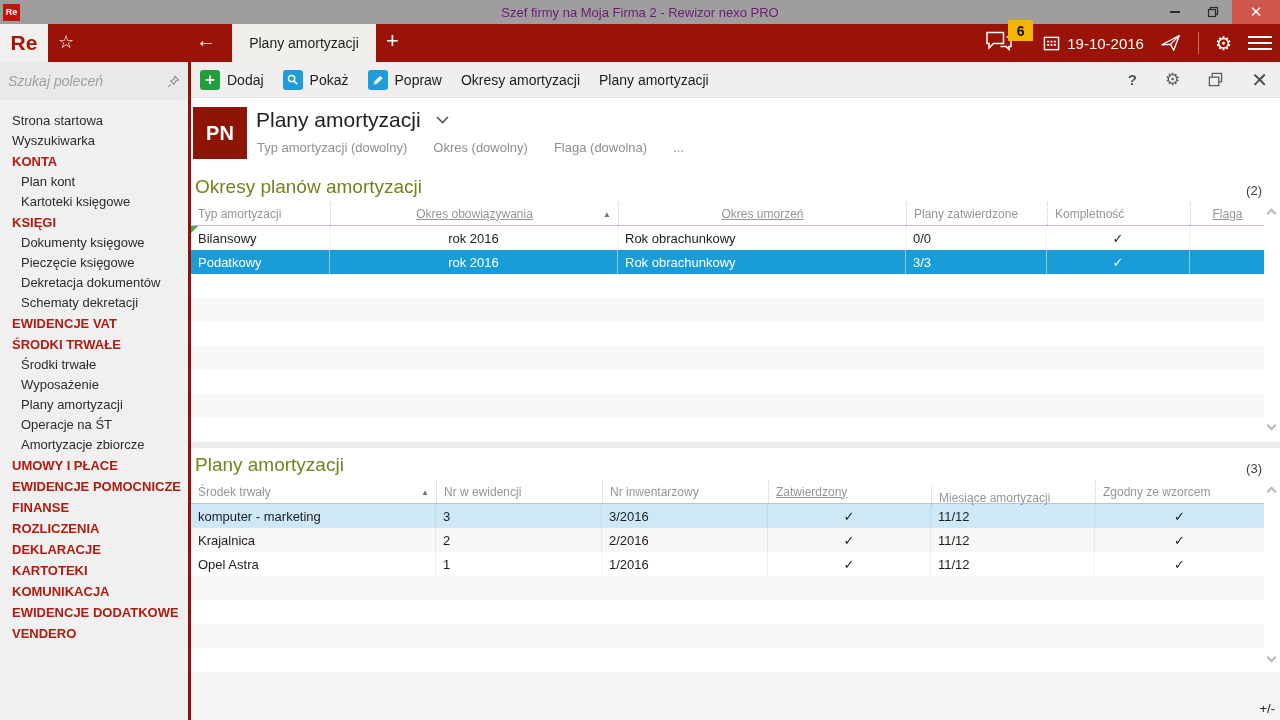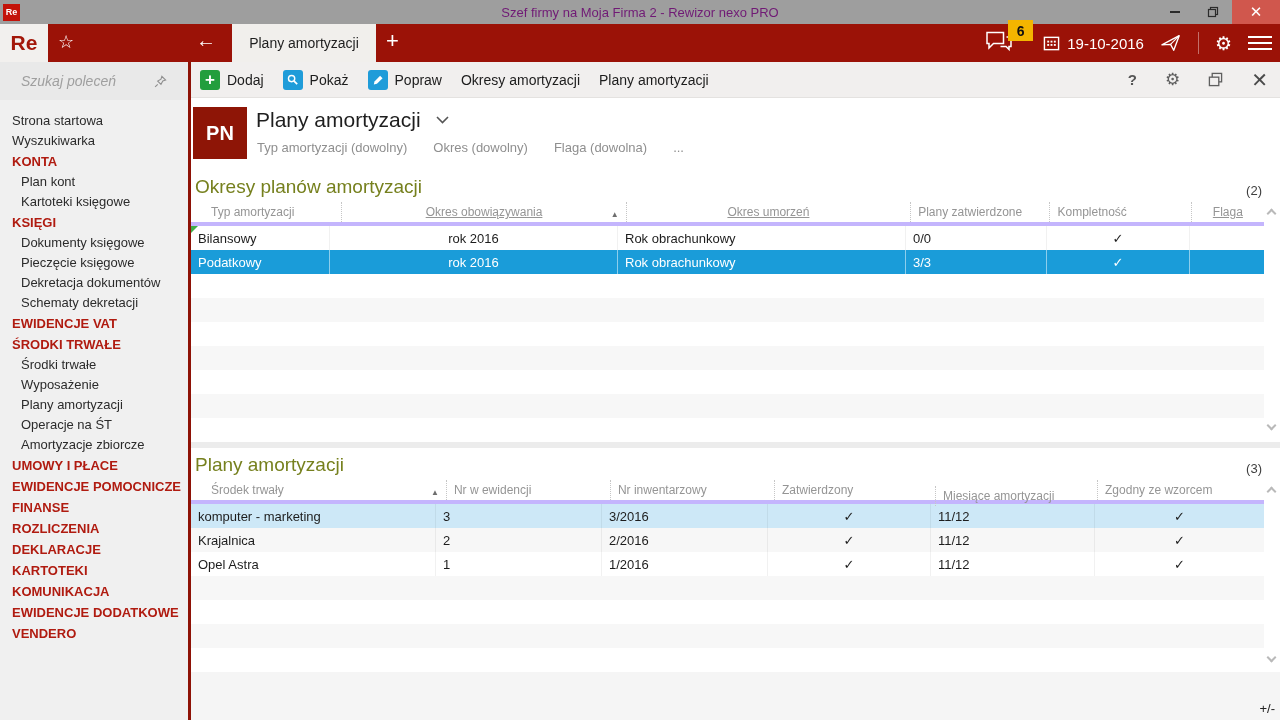--- a/index.html
+++ b/index.html
@@ -31,21 +31,21 @@
   .badge { position:absolute; top:-10px; right:-6px; min-width:25px; height:21px; background:#f4b500;
            color:#111; font-size:14px; font-weight:bold; display:flex; align-items:center; justify-content:center; }
   .date-group { display:flex; align-items:center; gap:7px; color:#fff; font-size:15px; }
   .vsep { width:1px; height:22px; background:rgba(255,255,255,.4); }
   .gear-white { color:#fff; font-size:19px; line-height:1; }
   .burger i { display:block; width:24px; height:2px; background:#fff; margin:4px 0; }
 
   
   .main { display:flex; height:658px; }
   .sidebar { width:188px; background:#f0f0f0; display:flex; flex-direction:column; flex:none; }
-  .search { height:38px; background:#e9e9e9; display:flex; align-items:center; padding:0 21px; }
+  .search { height:38px; background:#e9e9e9; display:flex; align-items:center; padding:0 8px; }
   .search-ph { font-style:italic; color:#9f9f9f; font-size:14px; }
   .pin { margin-left:auto; display:flex; }
   .nav { padding-top:10px; font-size:13px; }
   .nav-root { padding:3px 0 3px 12px; color:#2b2b2b; height:20px; }
   .nav-child { padding:3px 0 3px 21px; color:#2b2b2b; height:20px; }
   .nav-category { padding:4px 0 2px 12px; color:#b01b10; font-weight:bold; height:21px; }
 
   .content { flex:1; border-left:3px solid #8e1206; display:flex; flex-direction:column; background:#fff; }
 
   
@@ -70,21 +70,21 @@
               display:flex; align-items:center; gap:15px; }
   .filters { position:absolute; left:66px; top:42px; display:flex; gap:26px; font-size:13px; color:#8f8f8f; }
 
   .panel { position:relative; flex:none; }
   .panel-head { display:flex; align-items:flex-end; padding:0 18px 4px 4px;gap:43px; }
   .p1 .panel-head { height:38px; } .p2 .panel-head { height:32px; }
   .sec-title { font-size:19px; color:#76801e; }
   .sec-count { margin-left:auto; font-size:13px; color:#3f3f3f; }
 
   .grid { width:1073px; }
-  .thead { display:flex; height:24px; border-bottom:4px solid #c4b5fd; font-size:12px; color:#959595;padding-left:13px; }
+  .thead { display:flex; height:24px; border-bottom:1px solid #c4b5fd; font-size:12px; color:#959595; }
   .th { position:relative; height:100%; display:flex; align-items:center; padding:0 7px; }
   .th.c { justify-content:center;text-decoration:underline; }
   .th + .th { border-left:1px dotted #c6c6c6; }
   .sortmark { position:absolute; right:7px; top:8px; font-size:8px; color:#6e6e6e; }
   .row { display:flex; height:24px; font-size:13px; color:#1d1d1d; }
   .row.alt { background:#f7f7f7; }
   .row.sel { background:#1a9cd9; color:#fff; }
   .row.sel-light { background:#cde8f7; }
   .cell { position:relative; height:100%; display:flex; align-items:center; padding:0 7px;
           border-right:1px solid rgba(0,0,0,.055); }
@@ -384,21 +384,21 @@
                 <div class="th" style="width: 245px;">
                   <span>Środek trwały</span>
                   <span class="sortmark">▲</span>
                 </div>
                 <div class="th" style="width: 166px;">
                   <span>Nr w ewidencji</span>
                 </div>
                 <div class="th" style="width: 166px;">
                   <span>Nr inwentarzowy</span>
                 </div>
-                <div class="th" style="width: 163px;">
+                <div class="th" style="width: 163px; text-decoration: underline;">
                   <span>Zatwierdzony</span>
                 </div>
                 <div class="th" style="width: 164px; margin-top: 6px;">
                   <span>Miesiące amortyzacji</span>
                 </div>
                 <div class="th" style="width: 169px;">
                   <span>Zgodny ze wzorcem</span>
                 </div>
               </div>
               <div class="row sel-light">

